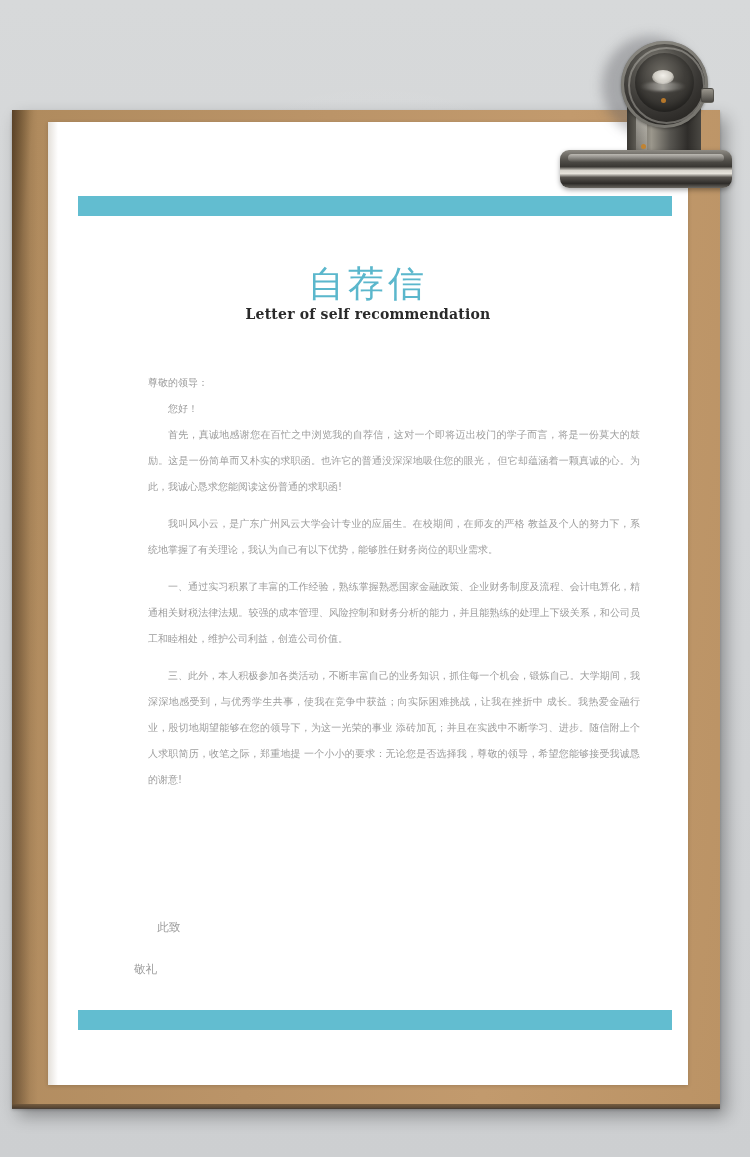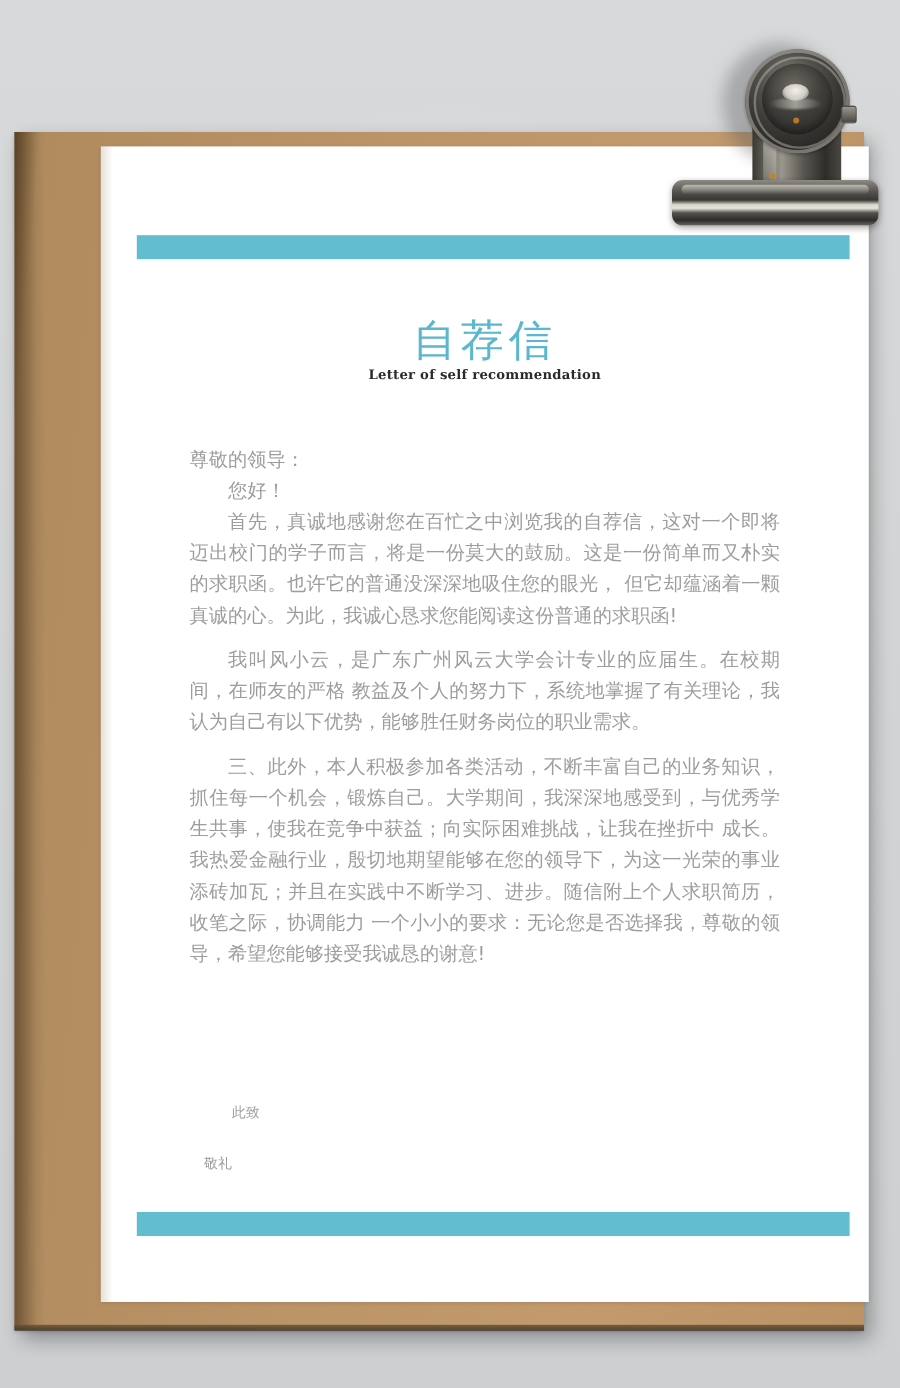--- a/index.html
+++ b/index.html
@@ -59,21 +59,20 @@
 
   
   #paper {
     position: absolute;
     left: 48px;
     top: 122px;
     width: 640px;
     height: 963px;
     background: #ffffff;
     box-shadow: 0 1px 4px rgba(0,0,0,0.17);
-    margin-left: 36px;
   }
   #paper-inner-shade {
     position: absolute;
     left: 0; top: 0;
     width: 10px; height: 100%;
     background: linear-gradient(90deg, rgba(120,100,70,0.20), rgba(255,255,255,0));
   }
 
   
   .teal-bar {
@@ -96,35 +95,35 @@
     letter-spacing: 4px;
     color: #5bb7cc;
     font-family: "DejaVu Sans", "Liberation Sans", sans-serif;
     font-weight: 400;
   }
   #title-en {
     position: absolute;
     left: 0; right: 0;
     top: 184px;
     text-align: center;
-    font-size: 11px;
+    font-size: 14px;
     font-weight: bold;
     color: #2a2a2a;
     font-family: "DejaVu Serif", "Liberation Serif", serif;
     letter-spacing: 0.2px;
   }
 
   
   #letter-body {
     position: absolute;
-    left: 74px;
+    left: 100px;
     top: 248px;
     width: 492px;
     color: #9d9d9d;
-    font-size: 16px;
+    font-size: 10px;
     line-height: 26px;
     text-align: justify;
     text-justify: inter-ideograph;
   }
   .para {
     margin: 0 0 8px 0;
   }
   .para.indent { text-indent: 2em; }
   .para.salutation { text-indent: 0; margin-bottom: 0; }
   .para.greeting { text-indent: 2em; margin-bottom: 0; }
@@ -320,21 +319,22 @@
   <div class="teal-bar" id="teal-bar-top"></div>
 
   <div id="title-zh">自荐信</div>
   <div id="title-en">Letter of self recommendation</div>
 
   <div id="letter-body">
     <p class="para salutation">尊敬的领导：</p>
     <p class="para greeting">您好！</p>
     <p class="para indent">首先，真诚地感谢您在百忙之中浏览我的自荐信，这对一个即将迈出校门的学子而言，将是一份莫大的鼓励。这是一份简单而又朴实的求职函。也许它的普通没深深地吸住您的眼光， 但它却蕴涵着一颗真诚的心。为此，我诚心恳求您能阅读这份普通的求职函!</p>
     <p class="para indent spaced-top">我叫风小云，是广东广州风云大学会计专业的应届生。在校期间，在师友的严格 教益及个人的努力下，系统地掌握了有关理论，我认为自己有以下优势，能够胜任财务岗位的职业需求。</p>
-    <p class="para indent spaced-top">三、此外，本人积极参加各类活动，不断丰富自己的业务知识，抓住每一个机会，锻炼自己。大学期间，我深深地感受到，与优秀学生共事，使我在竞争中获益；向实际困难挑战，让我在挫折中 成长。我热爱金融行业，殷切地期望能够在您的领导下，为这一光荣的事业 添砖加瓦；并且在实践中不断学习、进步。随信附上个人求职简历，收笔之际，协调能力 一个小小的要求：无论您是否选择我，尊敬的领导，希望您能够接受我诚恳的谢意!</p>
+    <p class="para indent spaced-top">一、通过实习积累了丰富的工作经验，熟练掌握熟悉国家金融政策、企业财务制度及流程、会计电算化，精通相关财税法律法规。较强的成本管理、风险控制和财务分析的能力，并且能熟练的处理上下级关系，和公司员工和睦相处，维护公司利益，创造公司价值。</p>
+    <p class="para indent spaced-top">三、此外，本人积极参加各类活动，不断丰富自己的业务知识，抓住每一个机会，锻炼自己。大学期间，我深深地感受到，与优秀学生共事，使我在竞争中获益；向实际困难挑战，让我在挫折中 成长。我热爱金融行业，殷切地期望能够在您的领导下，为这一光荣的事业 添砖加瓦；并且在实践中不断学习、进步。随信附上个人求职简历，收笔之际，郑重地提 一个小小的要求：无论您是否选择我，尊敬的领导，希望您能够接受我诚恳的谢意!</p>
   </div>
 
   <div id="closing-block">
     <div id="closing-cizhi">此致</div>
     <div id="closing-jingli">敬礼</div>
   </div>
 
   <div id="signature-block">
   </div>
 

